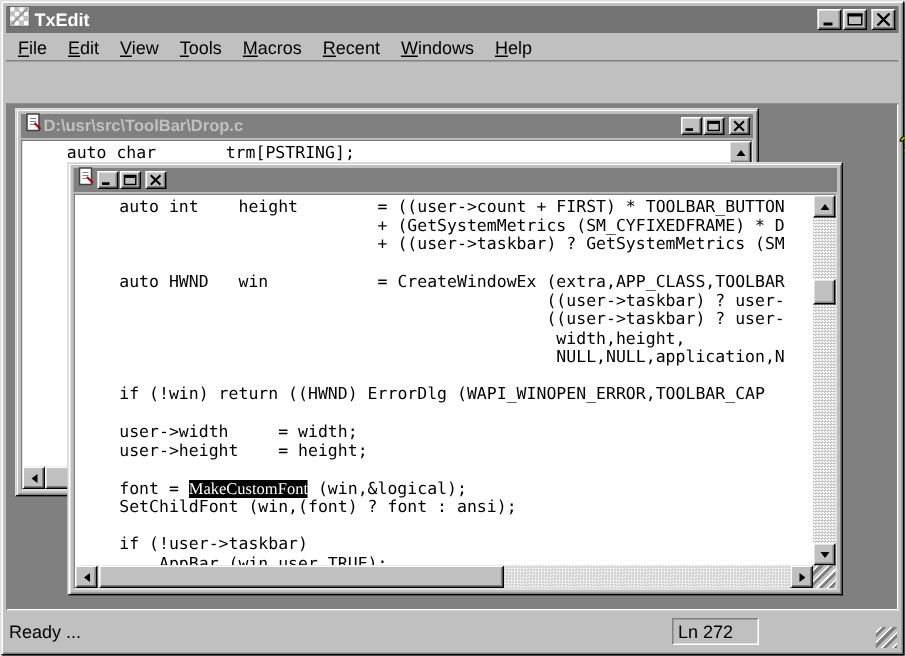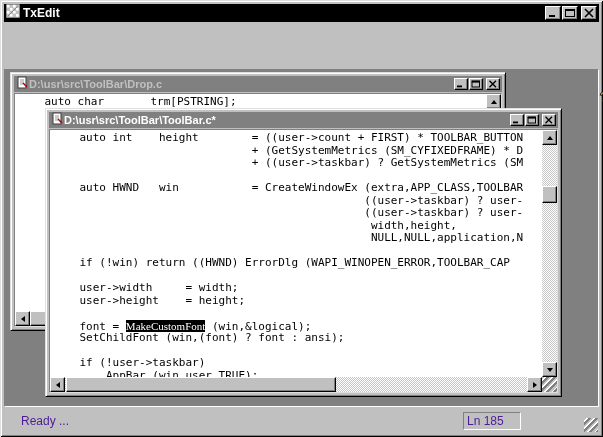--- a/index.html
+++ b/index.html
@@ -1,21 +1,21 @@
 <!DOCTYPE html>
 <html><head>
 <meta charset="utf-8">
 <style>
   html,body{margin:0;padding:0;}
   body{font-family:"Liberation Sans",sans-serif;background:#555;}
   .app{position:relative;width:603px;height:437px;background:#c0c0c0;
        box-shadow:inset 1px 1px 0 #dfdfdf, inset -1px -1px 0 #000, inset 2px 2px 0 #fff, inset -2px -2px 0 #808080;
        overflow:hidden;}
   
-  .titlebar{position:absolute;left:4px;right:4px;top:4px;height:18px;background:#000000;
+  .titlebar{position:absolute;left:4px;right:4px;top:4px;height:18px;background:#737373;
             display:flex;align-items:center;padding:0 2px;box-sizing:border-box;}
   .titlebar .ttext{flex:1;color:#fff;font-weight:bold;font-size:12px;margin-left:3px;white-space:nowrap;}
   .wbtn{width:16px;height:14px;background:#c0c0c0;border:1px solid;border-color:#fff #000 #000 #fff;
         box-shadow:inset -1px -1px 0 #808080;box-sizing:border-box;display:flex;align-items:center;justify-content:center;margin-left:1px;}
   .wbtn.close{margin-left:3px;}
   
   .menubar{position:absolute;left:4px;right:4px;top:23px;height:18px;display:flex;align-items:center;
            font-size:12px;border-bottom:1px solid #808080;box-sizing:border-box;padding-left:1px;}
   .menu-item{padding:1px 7px;color:#000;}
   
@@ -50,21 +50,21 @@
   .sb-btn,.thumb{position:absolute;background:#c0c0c0;border:1px solid;border-color:#fff #000 #000 #fff;
          box-shadow:inset -1px -1px 0 #808080;box-sizing:border-box;display:flex;align-items:center;justify-content:center;}
   .sb-btn{width:15px;height:15px;}
   .a-up{width:0;height:0;border-left:3px solid transparent;border-right:3px solid transparent;border-bottom:4px solid #000;}
   .a-down{width:0;height:0;border-left:3px solid transparent;border-right:3px solid transparent;border-top:4px solid #000;}
   .a-left{width:0;height:0;border-top:3px solid transparent;border-bottom:3px solid transparent;border-right:4px solid #000;}
   .a-right{width:0;height:0;border-top:3px solid transparent;border-bottom:3px solid transparent;border-left:4px solid #000;}
   .corner{position:absolute;right:0;bottom:0;width:15px;height:15px;background:#c0c0c0;}
   .grip-lines{background-image:repeating-linear-gradient(135deg,#c0c0c0 0 2px,#ffffff 2px 3px,#808080 3px 5px);}
   
-  .statusbar{position:absolute;left:15px;right:4px;bottom:4px;height:24px;font-size:12px;color:#4c1d95;}
+  .statusbar{position:absolute;left:0;right:4px;bottom:4px;height:24px;font-size:12px;color:#000000;}
   .statusbar .msg{position:absolute;left:6px;top:5px;}
   .statusbar .ln{position:absolute;left:448px;top:3px;width:58px;height:18px;box-sizing:border-box;
                  border:1px solid;border-color:#808080 #fff #fff #808080;padding:1px 3px;}
   .statusbar .grip{position:absolute;right:1px;bottom:1px;width:14px;height:14px;}
 </style>
 </head>
 <body>
 
 <div class="app">
 
@@ -97,20 +97,30 @@
           <rect x="1" y="1" width="10" height="2" fill="#000"></rect>
         </svg>
       </span>
     <span class="wbtn close">
         <svg width="12" height="10">
           <path d="M2 1l8 8M10 1L2 9" stroke="#000" stroke-width="1.6"></path>
         </svg>
       </span>
   </div>
 
+  <div class="menubar" id="menubar">
+      <span class="menu-item"><u>F</u>ile</span>
+      <span class="menu-item"><u>E</u>dit</span>
+      <span class="menu-item"><u>V</u>iew</span>
+      <span class="menu-item"><u>T</u>ools</span>
+      <span class="menu-item"><u>M</u>acros</span>
+      <span class="menu-item"><u>R</u>ecent</span>
+      <span class="menu-item"><u>W</u>indows</span>
+      <span class="menu-item"><u>H</u>elp</span>
+    </div>
 
   <div class="toolbar">
     <span class="tbtn">
         <svg width="16" height="16" viewBox="0 0 16 16">
           <path d="M4 2h7l2 2v11H4z" fill="#fff" stroke="#000"></path>
           <path d="M11 2v2h2" fill="none" stroke="#000"></path>
           <path d="M2 0.5l1.2 2.3L2 5l2.3-1.2L6.5 5 5.3 2.8 6.5 0.5 4.2 1.7z" fill="#ffee00" stroke="#806000" stroke-width="0.5"></path>
         </svg>
       </span>
     <span class="tsep"></span>
@@ -337,21 +347,20 @@
       </div>
     </div>
 
     <div class="child active" style="left:40px;top:38px;width:517px;height:289px;z-index:2;">
       <div class="ctitle">
         <span><svg width="13" height="13" viewBox="0 0 13 13">
               <rect x="2" y="1" width="8" height="11" fill="#fff" stroke="#404040"></rect>
               <path d="M4 4h4M4 6h4M4 8h3" stroke="#808080" stroke-width="0.8"></path>
               <path d="M7 7l4 4" stroke="#b00000" stroke-width="1.4"></path>
             </svg></span>
-        <span class="t">D:\usr\src\ToolBar\ToolBar.c*</span>
         <span class="cbtn">
             <svg width="10" height="8">
               <rect x="1" y="5.5" width="5" height="1.8" fill="#000"></rect>
             </svg>
           </span>
         <span class="cbtn">
             <svg width="10" height="8">
               <rect x="1" y="1" width="7.5" height="6" fill="none" stroke="#000"></rect>
               <rect x="0.8" y="0.8" width="8" height="1.8" fill="#000"></rect>
             </svg>
@@ -387,17 +396,17 @@
             </span>
         </div>
         <div class="corner grip-lines"></div>
       </div>
     </div>
 
   </div>
 
   <div class="statusbar">
     <span class="msg">Ready ...</span>
-    <span class="ln">Ln 185</span>
+    <span class="ln">Ln 272</span>
     <span class="grip grip-lines"></span>
   </div>
 
 </div>
 
 </body></html>

